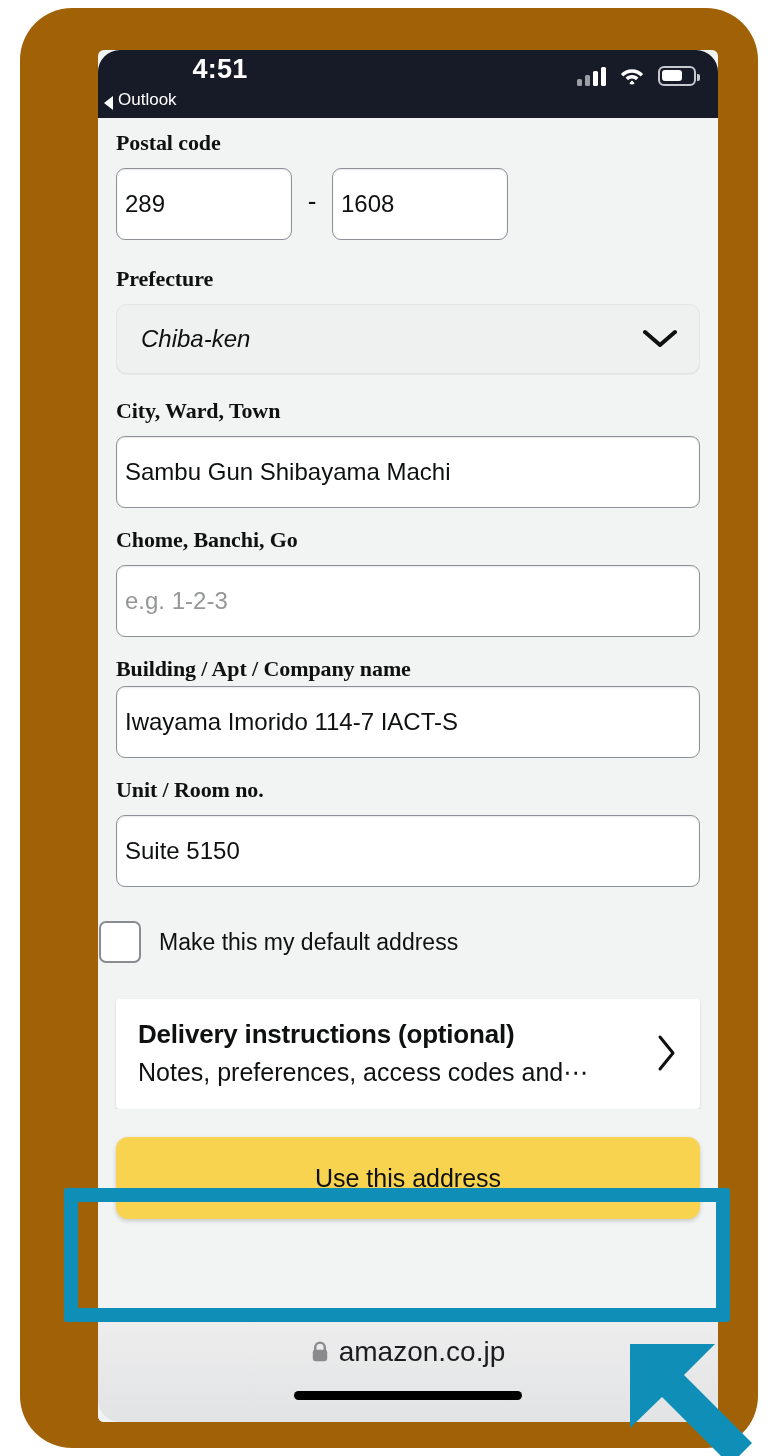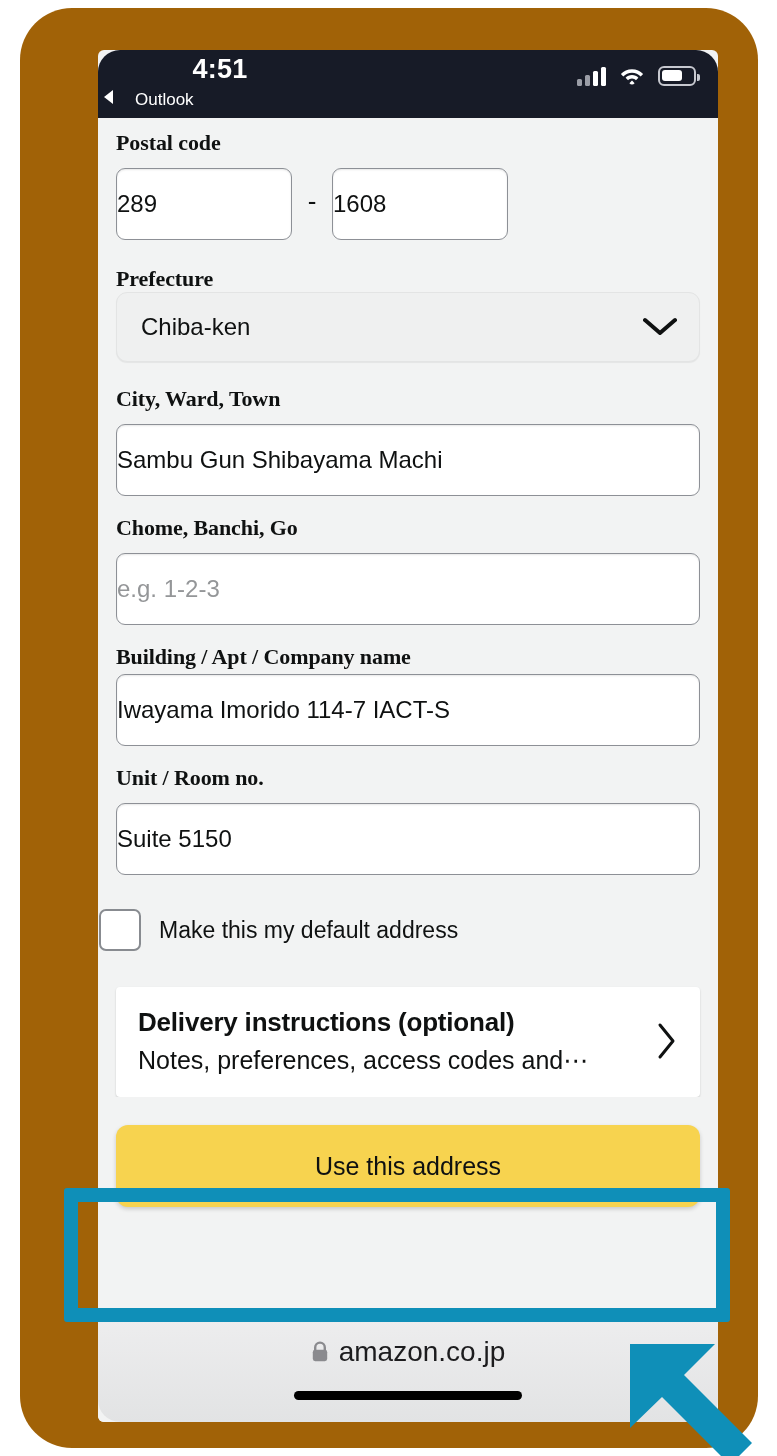--- a/index.html
+++ b/index.html
@@ -58,22 +58,22 @@
     text-align: center;
     color: #ffffff;
     font-size: 27px;
     font-weight: bold;
     letter-spacing: 0.2px;
   }
   .status-back {
     position: absolute;
     left: 6px; top: 40px;
     display: flex;
-    align-items: flex-start;
-    gap: 22px;
+    align-items: flex-end;
+    gap: 5px;
     color: #ffffff;
     font-size: 17px;
   }
   .back-caret {
     width: 0; height: 0;
     border-top: 7px solid transparent;
     border-bottom: 7px solid transparent;
     border-right: 9px solid #ffffff;
   }
   .status-icons {
@@ -132,21 +132,21 @@
 
   .txt-input {
     width: 100%;
     height: 72px;
     background: #ffffff;
     border: 1.5px solid #8d9096;
     border-radius: 9px;
     font-family: "Liberation Sans", sans-serif;
     font-size: 24px;
     color: #0f1111;
-    padding: 0 0;
+    padding: 0 8px;
     outline: none;
     box-shadow: 0 1px 2px rgba(15,17,17,0.10) inset;
   }
   .txt-input::placeholder { color: #949698; }
 
   
   .postal-row {
     display: flex;
     align-items: center;
     gap: 0;
@@ -328,21 +328,21 @@
           <div class="field-label">Postal code</div>
           <div class="postal-row" style="margin-top:12px;">
             <input class="txt-input postal-a" type="text" value="289" style="">
             <div class="postal-dash">-</div>
             <input class="txt-input postal-b" type="text" value="1608" style="">
           </div>
         </div>
 
         <div class="field-group" style="padding-top:26px;">
           <div class="field-label">Prefecture</div>
-          <div class="select-box" style="">
+          <div class="select-box" style="margin-top:12px;font-style:italic;">
             <span class="select-value">Chiba-ken</span>
             <svg class="select-caret" width="34" height="20" viewBox="0 0 34 20">
               <path d="M2 3 L17 16 L32 3" fill="none" stroke="#0f1111" stroke-width="4" stroke-linecap="round" stroke-linejoin="round"></path>
             </svg>
           </div>
         </div>
 
         <div class="field-group" style="padding-top:24px;">
           <div class="field-label">City, Ward, Town</div>
           <input class="txt-input" style="margin-top: 12px;" type="text" value="Sambu Gun Shibayama Machi">

